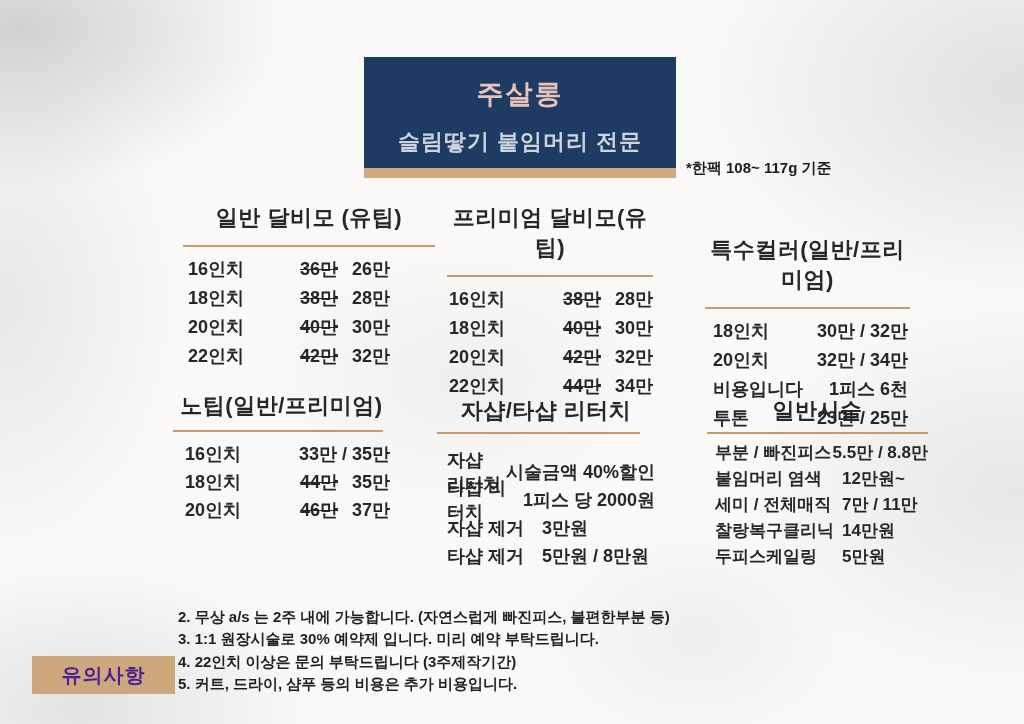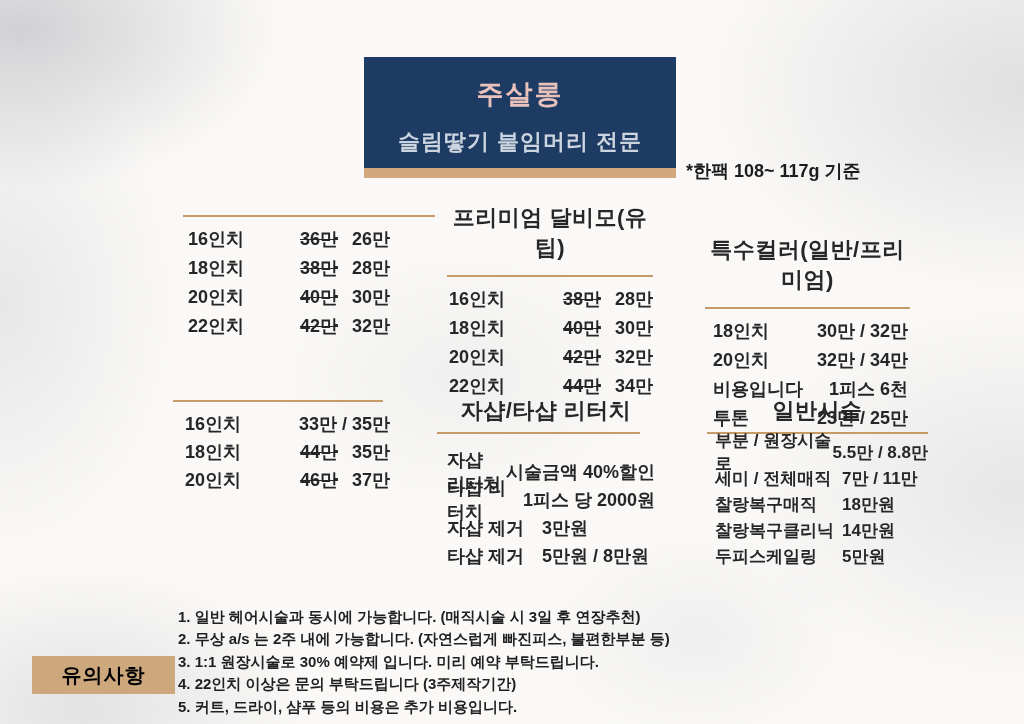--- a/index.html
+++ b/index.html
@@ -21,21 +21,21 @@
   }
 
   
   .header-box {
     position:absolute; left:364px; top:57px; width:312px; height:121px;
     background:#1e3c63; border-bottom:10px solid #d2a87e;
     text-align:center;
   }
   .salon-title { margin-top:19px; font-size:27px; font-weight:700; letter-spacing:2px; color:#e9c2bb; }
   .salon-subtitle { margin-top:15px; font-size:22px; font-weight:600; letter-spacing:1px; color:#ccd4e0; }
-  .pack-note { position:absolute; left:686px; top:159px; font-size:18px; font-weight:700; color:#1c1c1c; }
+  .pack-note { position:absolute; left:686px; top:159px; font-size:15px; font-weight:700; color:#1c1c1c; }
 
   
   .sec { position:absolute; }
   .sec .t { font-size:22px; font-weight:700; text-align:center; letter-spacing:.5px; line-height:30px; }
   .sec .ul { border-bottom:2px solid #c79b68; }
   .row { display:flex; align-items:center; height:29px; font-size:18px; font-weight:700; }
   .val { margin-left:auto; display:flex; gap:14px; white-space:nowrap; }
   .old { text-decoration:line-through; }
   .old:empty { display:none; }
 
@@ -70,36 +70,37 @@
   .s6 .ul { margin-top:6px; }
   .s6 .rows { margin-top:5px; }
   .s6 .row { height:26px; padding-left:8px; font-size:17px; }
   .s6 .lbl { width:127px; }
   .s6 .val { margin-left:0; }
 
   
   .notice-badge {
     position:absolute; left:32px; top:656px; width:143px; height:38px;
     background:#cda87d; display:flex; align-items:center; justify-content:center;
-    font-size:20px; font-weight:700; color:#000000; letter-spacing:1px;
+    font-size:20px; font-weight:700; color:#4c1d95; letter-spacing:1px;
   }
   .notes { position:absolute; left:178px; top:606px; font-size:15px; font-weight:600; line-height:22.4px; color:#1f1f1f; }
 </style>
 </head>
 <body>
 
 <div class="page">
 
   <div class="header-box">
     <div class="salon-title">주살롱</div>
     <div class="salon-subtitle">슬림땋기 붙임머리 전문</div>
   </div>
   <div class="pack-note">*한팩 108~ 117g 기준</div>
 
   <section class="sec s1">
+    <div class="t">일반 달비모 (유팁)</div>
     <div class="ul"></div>
     <div class="rows">
       <div class="row">
         <span class="lbl">16인치</span>
         <span class="val">
             <s class="old">36만</s>
             <span class="new">26만</span>
           </span>
       </div>
       <div class="row">
@@ -186,20 +187,21 @@
       <div class="row">
         <span class="lbl">투톤</span>
         <span class="val">
             <span class="new">23만 / 25만</span>
           </span>
       </div>
     </div>
   </section>
 
   <section class="sec s4">
+    <div class="t">노팁(일반/프리미엄)</div>
     <div class="ul"></div>
     <div class="rows">
       <div class="row">
         <span class="lbl">16인치</span>
         <span class="val">
             <span class="new">33만 / 35만</span>
           </span>
       </div>
       <div class="row">
         <span class="lbl">18인치</span>
@@ -247,54 +249,53 @@
           </span>
       </div>
     </div>
   </section>
 
   <section class="sec s6">
     <div class="t">일반시술</div>
     <div class="ul"></div>
     <div class="rows">
       <div class="row">
-        <span class="lbl">부분 / 원장시술로</span>
+        <span class="lbl">부분 / 빠진피스</span>
         <span class="val">
             <span class="new">5.5만 / 8.8만</span>
           </span>
       </div>
       <div class="row">
+        <span class="lbl">붙임머리 염색</span>
+        <span class="val">
+            <span class="new">12만원~</span>
+          </span>
+      </div>
+      <div class="row">
         <span class="lbl">세미 / 전체매직</span>
         <span class="val">
             <span class="new">7만 / 11만</span>
-          </span>
-      </div>
-      <div class="row">
-        <span class="lbl">찰랑복구매직</span>
-        <span class="val">
-            <span class="new">18만원</span>
           </span>
       </div>
       <div class="row">
         <span class="lbl">찰랑복구클리닉</span>
         <span class="val">
             <span class="new">14만원</span>
           </span>
       </div>
       <div class="row">
         <span class="lbl">두피스케일링</span>
         <span class="val">
             <span class="new">5만원</span>
           </span>
       </div>
     </div>
   </section>
 
   <div class="notice-badge">유의사항</div>
   <div class="notes">
-    <div>1. 일반 헤어시술과 동시에 가능합니다. (매직시술 시 3일 후 연장추천)</div>
     <div>2. 무상 a/s 는 2주 내에 가능합니다. (자연스럽게 빠진피스, 불편한부분 등)</div>
     <div>3. 1:1 원장시술로 30% 예약제 입니다. 미리 예약 부탁드립니다.</div>
     <div>4. 22인치 이상은 문의 부탁드립니다 (3주제작기간)</div>
     <div>5. 커트, 드라이, 샴푸 등의 비용은 추가 비용입니다.</div>
   </div>
 
 </div>
 
 </body></html>

